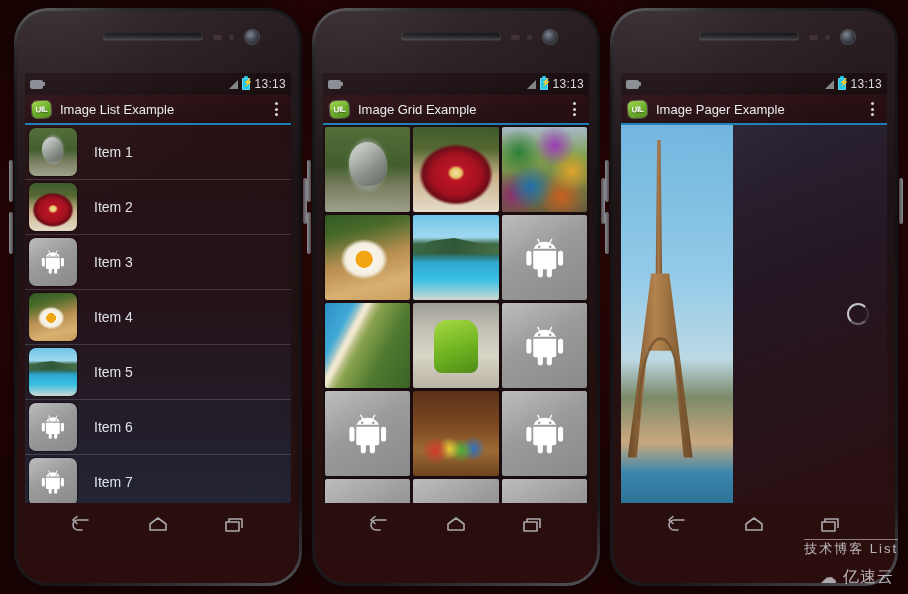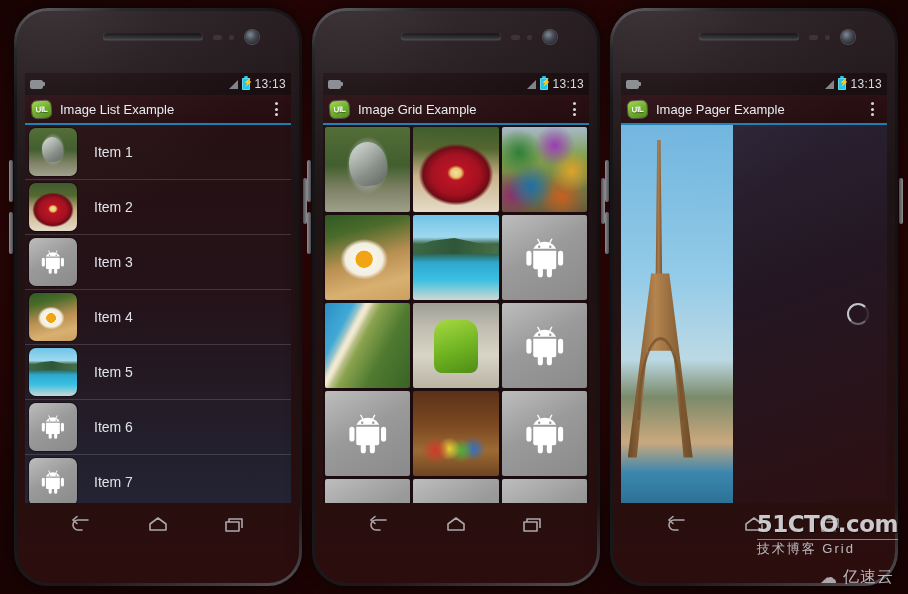--- a/index.html
+++ b/index.html
@@ -694,20 +694,19 @@
           </svg>
       </span>
     </div>
 
     <div class="gloss"></div>
     <div class="shellglow"></div>
   </div>
 </div>
 
 <div class="wm-51cto">
-  <div class="big">51CTO.com</div>
   <div class="rule"></div>
-  <div class="sub">技术博客  Grid</div>
+  <div class="sub">技术博客  List</div>
 </div>
 <div class="wm-ysy">
   <span class="cloud">☁</span>
   <span>亿速云</span>
 </div>
 
 </body></html>

